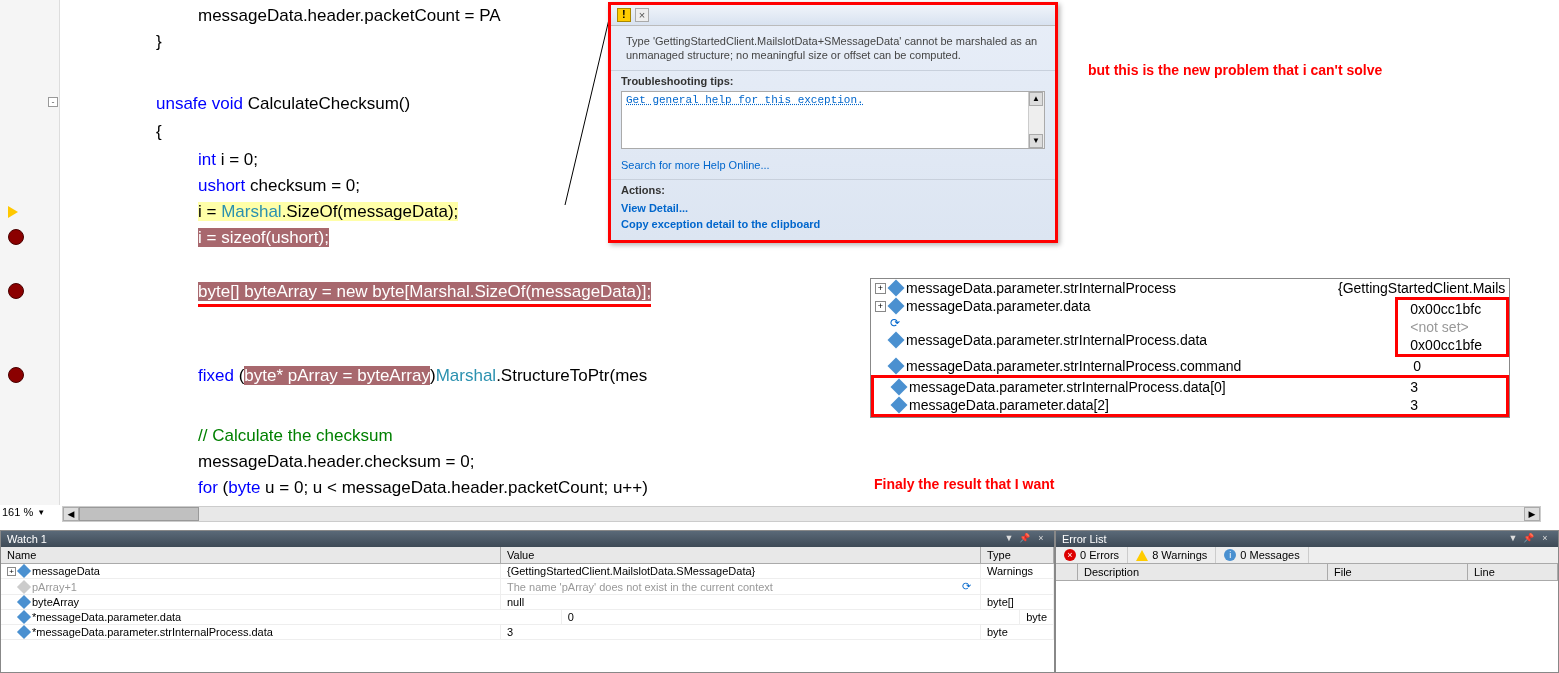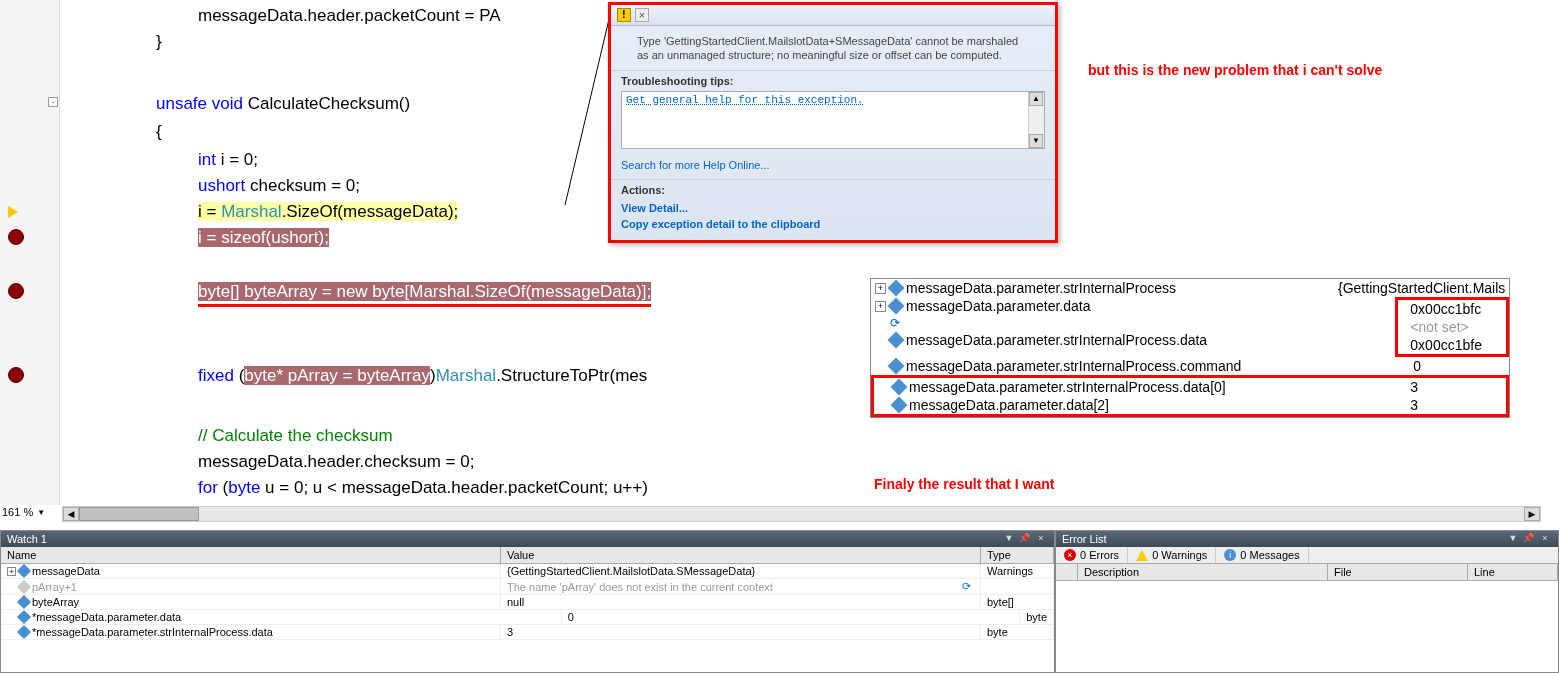--- a/index.html
+++ b/index.html
@@ -19,21 +19,21 @@
 .hl-yellow { background: #ffffa8; }
 .hl-brown { background: #a8686e; color: #fff; }
 .underline-red { border-bottom: 3px solid #ff0000; }
 
 .popup { position: absolute; left: 608px; top: 2px; width: 450px; background: linear-gradient(#e8eef8, #dce5f2); border: 3px solid #ff0000; box-shadow: 2px 2px 5px rgba(0,0,0,0.3); font-size: 11px; }
 .popup-title { background: linear-gradient(#f0f4fa, #d8e2f0); padding: 3px 6px; display: flex; align-items: center; border-bottom: 1px solid #bbb; }
 .popup-title-icon { width: 14px; height: 14px; background: #ffcc00; border: 1px solid #aa8800; position: relative; margin-right: 4px; }
 .popup-title-icon::before { content: '!'; position: absolute; left: 4px; top: -1px; font-weight: bold; font-size: 11px; color: #000; }
 .popup-title-text { flex: 1; font-weight: bold; color: #333; }
 .popup-close { width: 14px; height: 14px; cursor: pointer; color: #555; font-size: 11px; text-align: center; line-height: 12px; border: 1px solid #aaa; background: #eee; }
-.popup-body { padding: 8px 26px; color: #444; line-height: 14px; }
+.popup-body { padding: 8px 15px; color: #444; line-height: 14px; }
 .popup-section-title { padding: 4px 10px 2px; font-weight: bold; color: #333; border-top: 1px solid #c8d0dc; }
 .popup-tips { margin: 2px 10px 8px; background: #fff; border: 1px solid #aaa; height: 58px; position: relative; }
 .popup-link { color: #0066cc; text-decoration: underline dotted; cursor: pointer; padding: 2px 4px; display: inline-block; font-family: Liberation Mono, monospace; }
 .popup-scroll { position: absolute; right: 0; top: 0; width: 16px; height: 100%; background: #eee; border-left: 1px solid #ccc; }
 .popup-scroll-btn { width: 14px; height: 14px; background: #ddd; border: 1px solid #aaa; font-size: 8px; text-align: center; line-height: 12px; }
 .popup-actions { padding: 2px 10px 8px; font-weight: bold; }
 .popup-action-link { color: #0066cc; cursor: pointer; display: block; padding: 2px 0; }
 
 .anno { position: absolute; color: #ff0000; font-weight: bold; font-size: 14px; }
 
@@ -269,21 +269,21 @@
       <div class="panel-btn">📌</div>
       <div class="panel-btn">×</div>
     </div>
     <div class="err-tabs">
       <div class="err-tab">
           <div class="err-icon-e">×</div>
           <span>0 Errors</span>
         </div>
       <div class="err-tab">
           <div class="err-icon-w"></div>
-          <span>0 Warnings</span>
+          <span>8 Warnings</span>
         </div>
       <div class="err-tab">
           <div class="err-icon-m">i</div>
           <span>0 Messages</span>
         </div>
     </div>
     <div class="grid-head">
       <div style="width:22px;"></div>
       <div style="width:250px;">Description</div>
       <div style="width:140px;">File</div>

